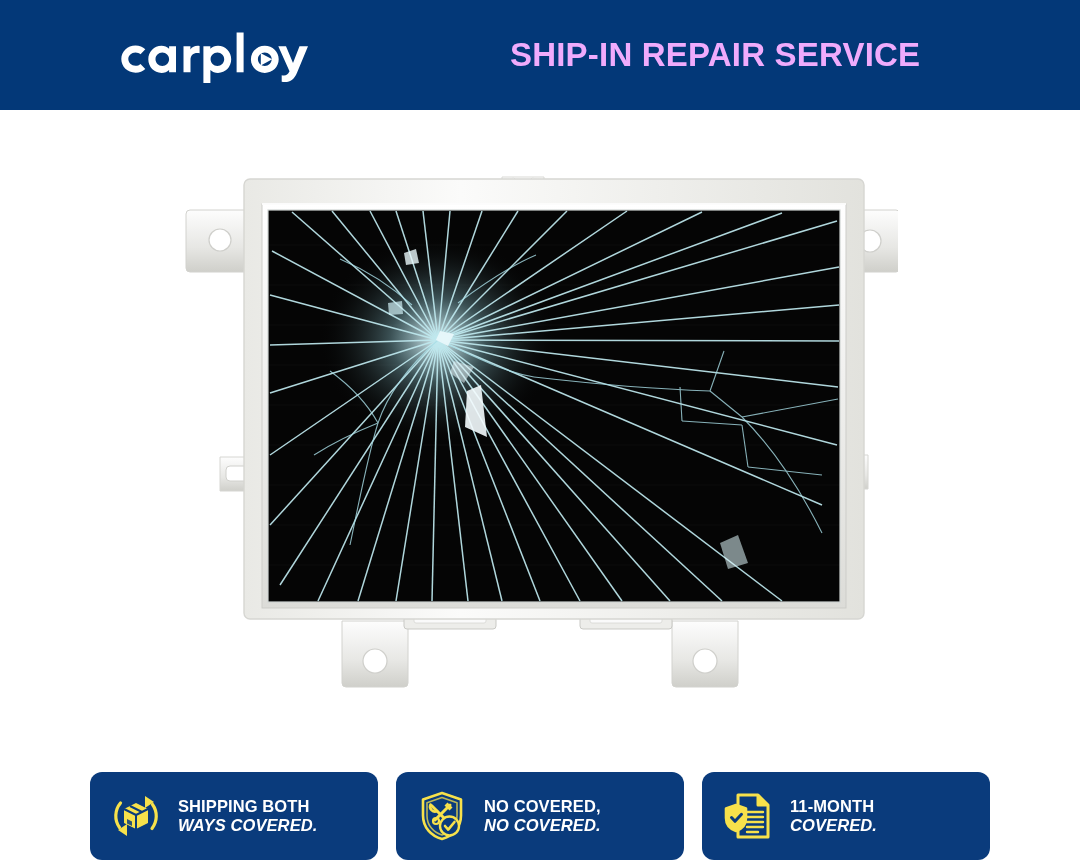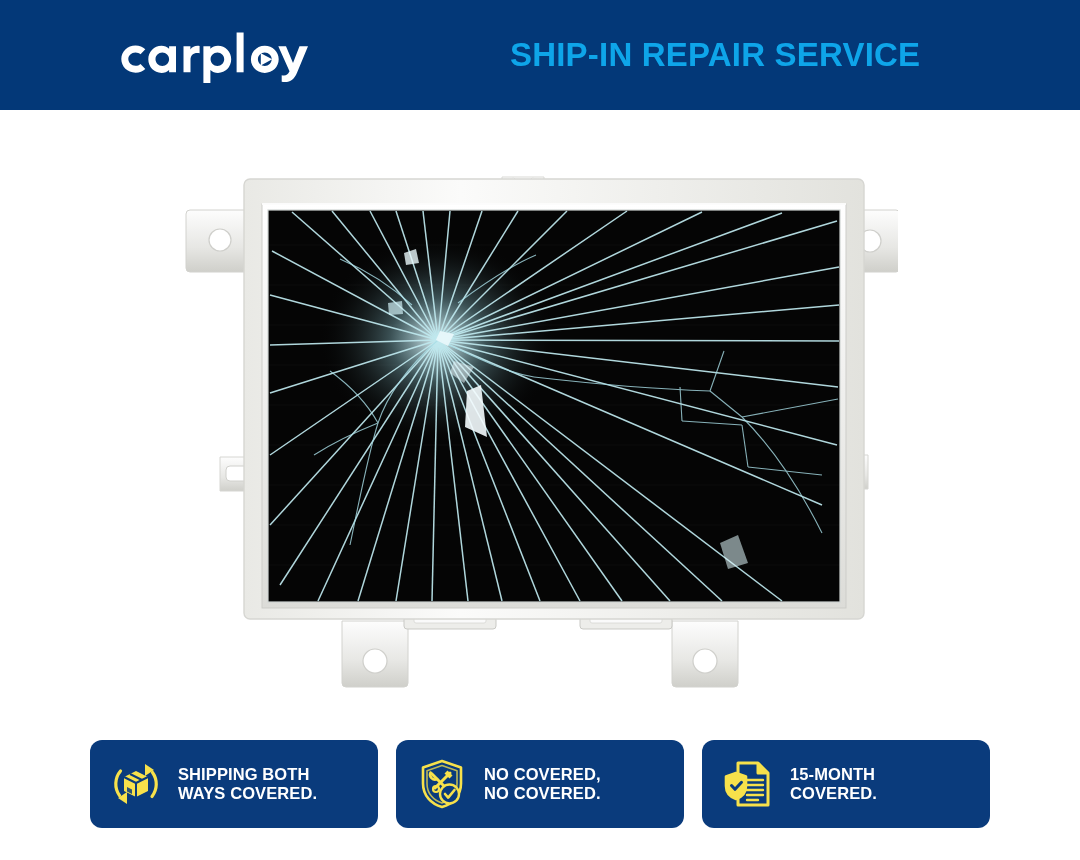--- a/index.html
+++ b/index.html
@@ -34,21 +34,21 @@
     transform: translateY(-50%);
     display: flex;
     align-items: center;
   }
   .logo-svg { display: block; }
   .header-title {
     position: absolute;
     left: 510px;
     top: 50%;
     transform: translateY(-50%);
-    color: #0ea5e9;
+    color: #f0abfc;
     font-size: 33px;
     font-weight: bold;
     letter-spacing: 0.2px;
     white-space: nowrap;
     font-family: "Liberation Sans", sans-serif;
   }
 
   
   .stage {
     position: absolute;
@@ -68,21 +68,21 @@
   .product-svg { display: block; width: 100%; height: 100%; }
 
   
   .badges {
     position: absolute;
     left: 0;
     top: 740px;
     width: 1080px;
     height: 120px;
     display: flex;
-    align-items: flex-start;
+    align-items: flex-end;
     justify-content: center;
     gap: 18px;
   }
   .badge {
     width: 288px;
     height: 88px;
     background: #0a3b7c;
     border-radius: 12px;
     display: flex;
     align-items: center;
@@ -92,21 +92,21 @@
   .badge-icon { flex: 0 0 auto; width: 56px; height: 56px; }
   .badge-icon svg { display: block; width: 56px; height: 56px; }
   .badge-text {
     color: #ffffff;
     font-size: 16.5px;
     font-weight: bold;
     line-height: 1.18;
     letter-spacing: 0.1px;
     font-family: "Liberation Sans", sans-serif;
   }
-  .badge-text .l2 { display: block; }
+  .badge-text .l2 { display: block; font-style: italic; }
 </style>
 </head>
 <body>
 
 <div class="page">
 
   <div class="header">
 
     <div class="logo-wrap">
       <svg class="logo-svg" width="200" height="56" viewBox="0 0 200 56">
@@ -342,19 +342,19 @@
               <path d="M27 34h16"></path>
             <path d="M27 39h16"></path>
               <path d="M27 44h11"></path>
           </g>
 
           <path d="M16 17l10 3.5v9.5c0 6.5-4.3 11-10 13-5.7-2-10-6.5-10-13v-9.5z" fill="#f7e14b" stroke="#f7e14b" stroke-width="2.6" stroke-linejoin="round"></path>
           <path d="M11.5 29.5l3.5 3.8 6.5-7" stroke="#0a3b7c" stroke-width="3" stroke-linecap="round" stroke-linejoin="round" fill="none"></path>
         </svg>
       </span>
       <span class="badge-text">
-        <span>15-MONTH</span>
+        <span>11-MONTH</span>
         <span class="l2">COVERED.</span>
       </span>
     </div>
 
   </div>
 </div>
 
 </body></html>

